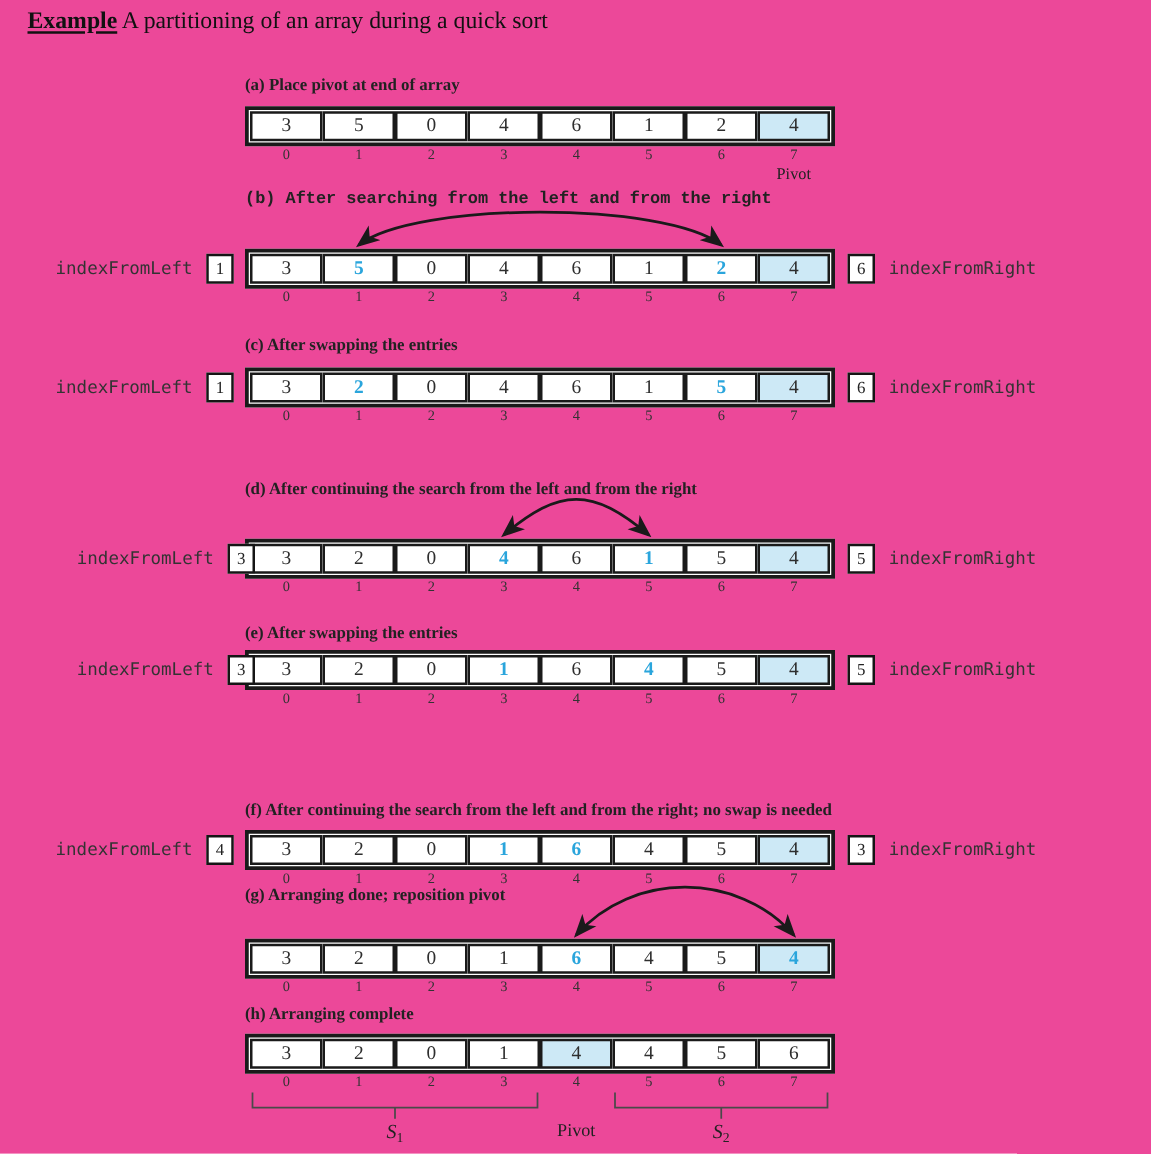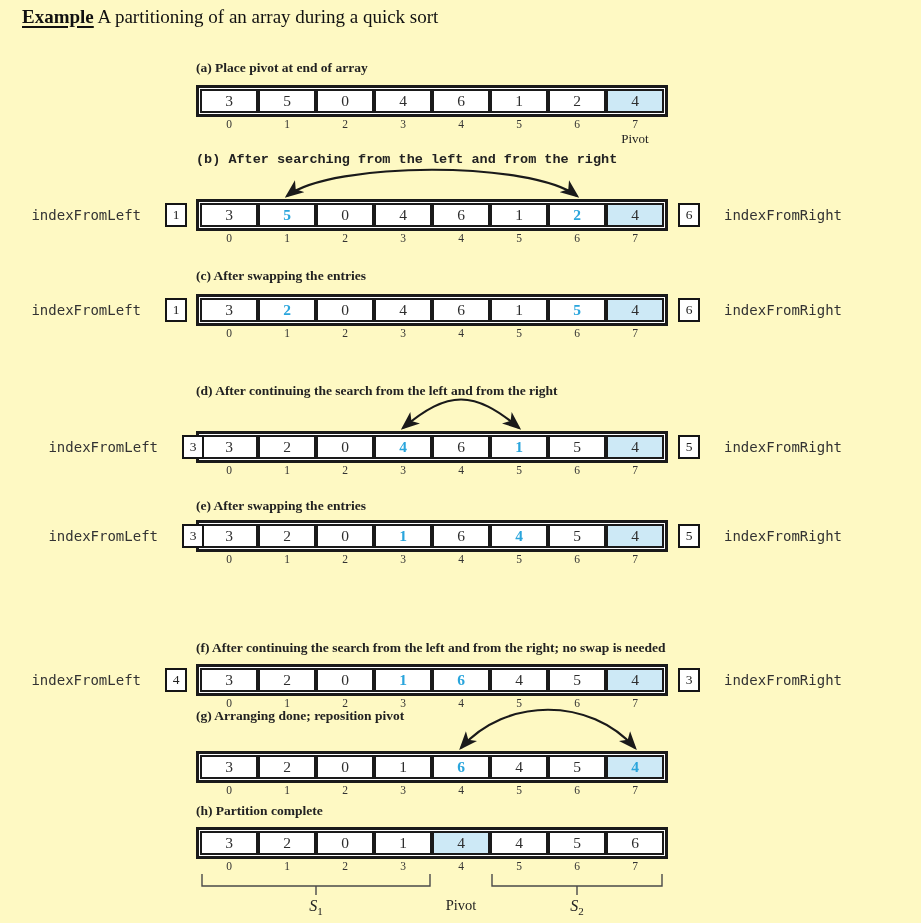--- a/index.html
+++ b/index.html
@@ -1,31 +1,31 @@
 <!DOCTYPE html>
 <html><head>
 <meta charset="utf-8">
 <style>
   html,body{margin:0;padding:0;background:#ffffff;}
-  #page{position:relative;width:921px;height:923px;background:#fef9c3;overflow:hidden;
+  #page{position:relative;width:921px;height:923px;background:#ec4899;overflow:hidden;
         font-family:"Liberation Serif", serif;}
   .title{position:absolute;left:22px;top:6px;font-size:19px;color:#111;}
   .title .kw{font-weight:bold;text-decoration:underline;text-decoration-thickness:2px;text-underline-offset:3px;}
   .caption{position:absolute;font-size:13.5px;font-weight:bold;color:#222;white-space:nowrap;
            font-family:"Liberation Serif", serif;}
   .array{position:absolute;width:472px;height:32px;border:3px solid #1a1a1a;padding:1px;
          box-sizing:border-box;display:flex;background:#fff;}
   .cell{flex:1 1 0;border:2px solid #1a1a1a;margin:0;display:flex;align-items:center;justify-content:center;
         font-size:15.5px;color:#2e2e2e;background:#fff;line-height:20px;}
   .cell.hl{background:#cde9f6;}
   .cell.blue{color:#2aa5dc;font-weight:bold;}
   .indices{position:absolute;width:464px;display:flex;}
   .idx{flex:1 1 0;text-align:center;font-size:11.5px;color:#333;}
   .pivot-under{position:absolute;width:58px;text-align:center;font-size:13px;color:#222;}
-  .side{position:absolute;height:26px;display:flex;align-items:center;gap:24px;}
+  .side{position:absolute;height:26px;display:flex;align-items:center;gap:11px;}
   .side.left{justify-content:flex-end;width:154px;}
   .mono{font-family:"DejaVu Sans Mono", monospace;font-size:14px;color:#333;white-space:nowrap;}
   .vbox{width:18px;height:20px;border:2px solid #151515;display:flex;align-items:center;justify-content:center;
         font-size:13.5px;color:#222;background:#fff;flex:0 0 auto;font-family:"Liberation Serif", serif;}
   #overlay{position:absolute;left:0;top:0;pointer-events:none;}
   .part-label{position:absolute;text-align:center;font-size:14.5px;color:#222;}
   .part-label .s{font-style:italic;font-size:16px;}
   .part-label sub{font-size:11px;}
 </style>
 </head>
@@ -226,21 +226,21 @@
     <div class="indices" style="left: 200px; top: 784px;">
       <span class="idx">0</span>
       <span class="idx">1</span>
       <span class="idx">2</span>
       <span class="idx">3</span>
       <span class="idx">4</span>
       <span class="idx">5</span>
       <span class="idx">6</span>
       <span class="idx">7</span>
     </div>
-    <div class="caption" style="left: 196px; top: 803px;">(h) Partition complete</div>
+    <div class="caption" style="left: 196px; top: 803px;">(h) Arranging complete</div>
     <div class="array" style="left: 196px; top: 827px;">
       <div class="cell">3</div>
       <div class="cell">2</div>
       <div class="cell">0</div>
       <div class="cell">1</div>
       <div class="cell hl">4</div>
       <div class="cell">4</div>
       <div class="cell">5</div>
       <div class="cell">6</div>
     </div>

